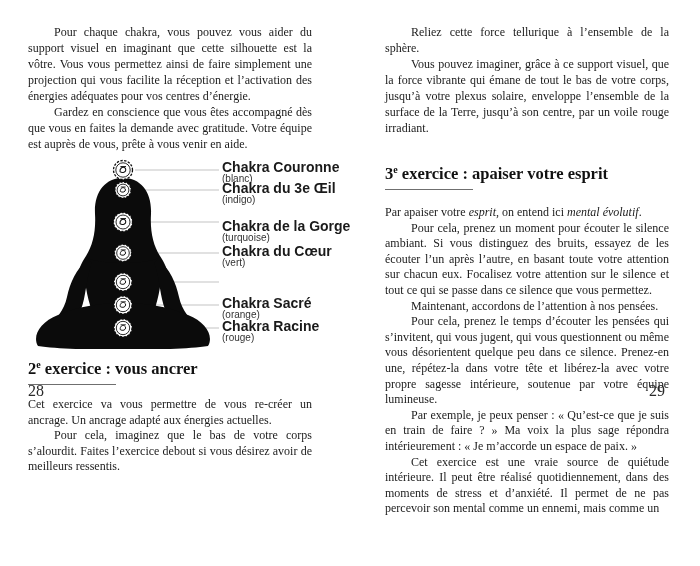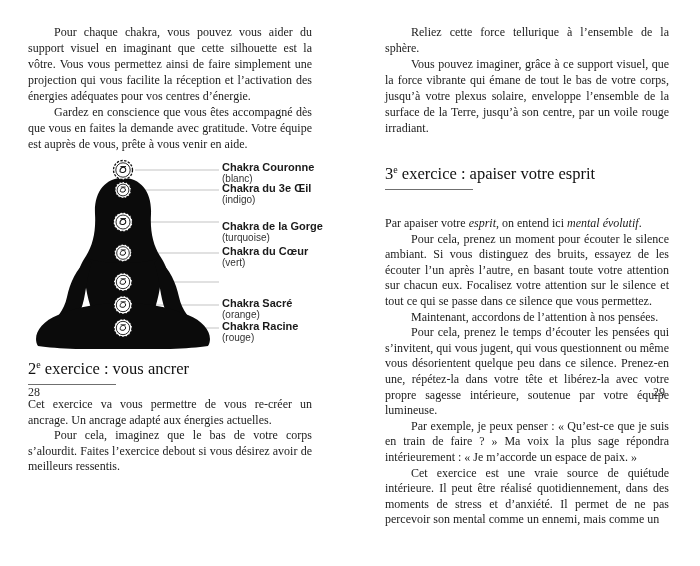--- a/index.html
+++ b/index.html
@@ -6,39 +6,39 @@
   body{width:700px;height:566px;position:relative;overflow:hidden;
        font-family:"Liberation Serif", serif;color:#1b1b1b;}
   .page{position:absolute;top:0;height:412px;width:284px;}
   #page-left{left:28px;}
   #page-right{left:385px;}
   .page-inner{padding-top:24px;}
   p.body{margin:0;font-size:12px;line-height:16px;text-align:justify;
          text-justify:inter-word;color:#1b1b1b;}
   p.body.tight{line-height:15.6px;}
   p.indent{text-indent:26px;}
-  .heading{font-weight:normal;font-size:16.5px;line-height:20px;color:#111;
+  .heading{font-weight:bold;font-size:16.5px;line-height:20px;color:#111;
            font-family:"Liberation Serif", serif;}
   .heading sup{font-size:10px;line-height:0;}
   .heading-rule{width:88px;height:1px;background:#6f6f6f;margin-top:5px;}
   .hgroup{margin:0;}
   #left-heading{margin-top:10px;}
   #right-heading{margin-top:28px;}
   #left-bottom{margin-top:12px;}
-  #right-body{margin-top:26px;}
-  .page-number{position:absolute;bottom:12px;font-size:12px;color:#2a2a2a;
+  #right-body{margin-top:15px;}
+  .page-number{position:absolute;bottom:12px;font-size:16px;color:#2a2a2a;
                font-family:"Liberation Serif", serif;}
   #page-num-left{left:0;}
   #page-num-right{right:4px;}
   
   .figure{position:relative;height:192px;margin:5px 0 0 0;}
   .figure svg{position:absolute;left:0;top:0;}
   .chakra-label{position:absolute;left:194px;width:90px;white-space:nowrap;
                 font-family:"Liberation Sans", sans-serif;}
-  .chakra-label .nm{display:block;font-size:11px;font-weight:bold;
+  .chakra-label .nm{display:block;font-size:14px;font-weight:bold;
                     line-height:11px;color:#1a1a1a;}
   .chakra-label .cl{display:block;font-size:10px;line-height:11px;color:#333;}
   i{font-style:italic;}
 </style>
 </head>
 <body>
 
 <div class="page" id="page-left">
   <div class="page-inner">
     <p class="body indent">Pour chaque chakra, vous pouvez vous aider du support visuel en imaginant que cette silhouette est la vôtre. Vous vous permettez ainsi de faire simplement une projection qui vous facilite la réception et l’activation des énergies adéquates pour vos centres d’énergie.</p>

